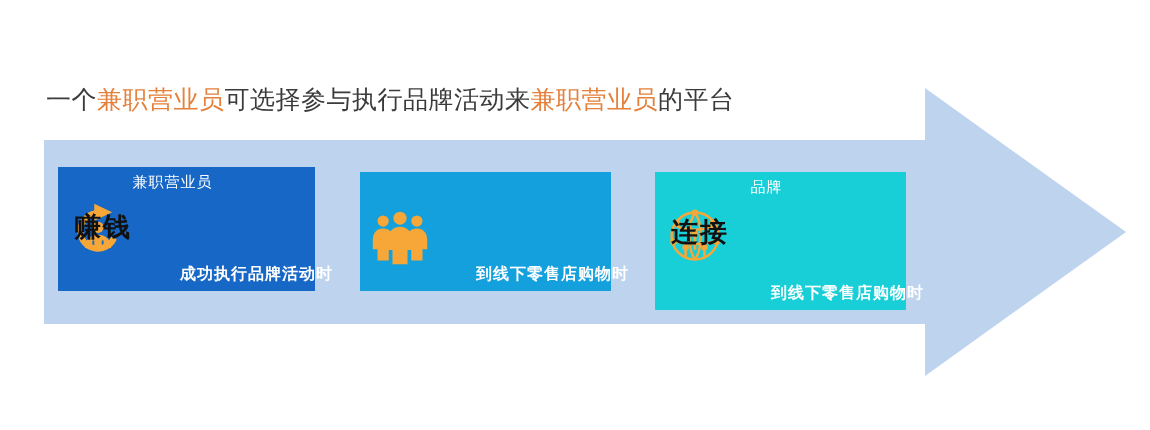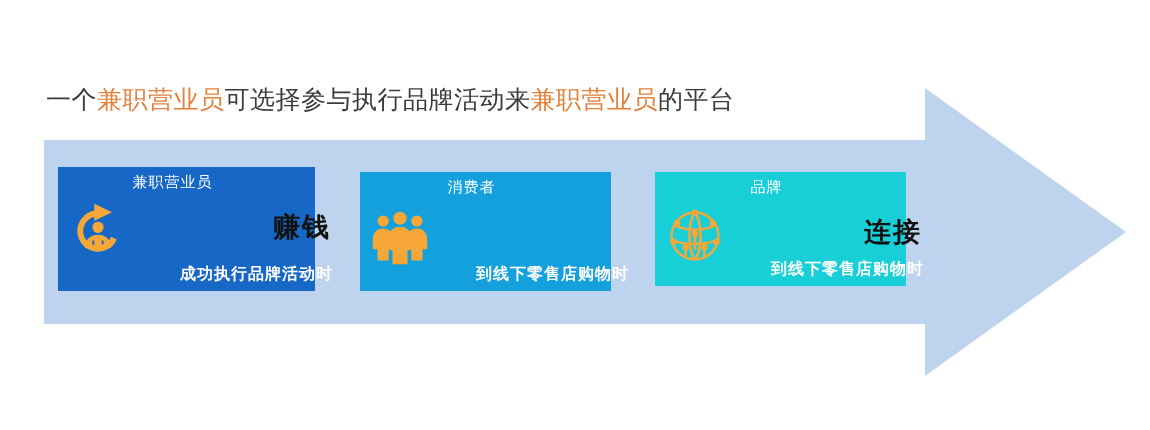--- a/index.html
+++ b/index.html
@@ -59,21 +59,21 @@
     font-size: 15px;
     color: #ffffff;
     letter-spacing: 1px;
     transform: translateX(-14px);
   }
   .card-value {
     position: absolute;
     top: 42px;
     left: 0;
     width: 100%;
-    text-align: right;
+    text-align: left;
     font-family: "Liberation Serif", serif;
     font-size: 27px;
     font-weight: bold;
     color: #111111;
     letter-spacing: 2px;
     transform: translateX(16px);
   }
   .card-caption {
     position: absolute;
     bottom: 6px;
@@ -90,21 +90,21 @@
   .card-icon {
     position: absolute;
     left: 10px;
     top: 34px;
     width: 60px;
     height: 60px;
   }
 
   #card-0 { left: 58px;  top: 167px; width: 257px; height: 124px; background: #1768C6; }
   #card-1 { left: 360px; top: 172px; width: 251px; height: 119px; background: #13A0DC; }
-  #card-2 { left: 655px; top: 172px; width: 251px; height: 114px; background: #18CFD8; }
+  #card-2 { left: 655px; top: 172px; width: 251px; height: 138px; background: #18CFD8; }
 </style>
 </head>
 <body>
 
 <div id="canvas">
 
   <div id="title">
     <span>一个</span><span class="hl">兼职营业员</span><span>可选择参与执行品牌活动来</span><span class="hl">兼职营业员</span><span>的平台</span>
   </div>
 
@@ -125,21 +125,20 @@
 
           <path d="M32 36 c-9 0 -14 6 -14 14 l8 0 0 -8 2 0 0 8 8 0 0 -8 2 0 0 8 8 0 c0 -8 -5 -14 -14 -14 z"></path>
         </g>
       </svg>
     </div>
     <div class="card-value">赚钱</div>
     <div class="card-caption">成功执行品牌活动时</div>
   </div>
 
   <div class="card" id="card-1">
-    <div class="card-header">消费者</div>
     <div class="card-icon">
       <svg viewBox="0 0 64 64" width="60" height="60">
         <g fill="#F7A738">
 
           <circle cx="14" cy="16" r="6"></circle>
           <path d="M14 24 c-7 0 -11 5 -11 12 l0 10 5 0 0 12 12 0 0 -12 5 0 0 -10 c0 -7 -4 -12 -11 -12 z"></path>
 
           <circle cx="50" cy="16" r="6"></circle>
           <path d="M50 24 c-7 0 -11 5 -11 12 l0 10 5 0 0 12 12 0 0 -12 5 0 0 -10 c0 -7 -4 -12 -11 -12 z"></path>
 

